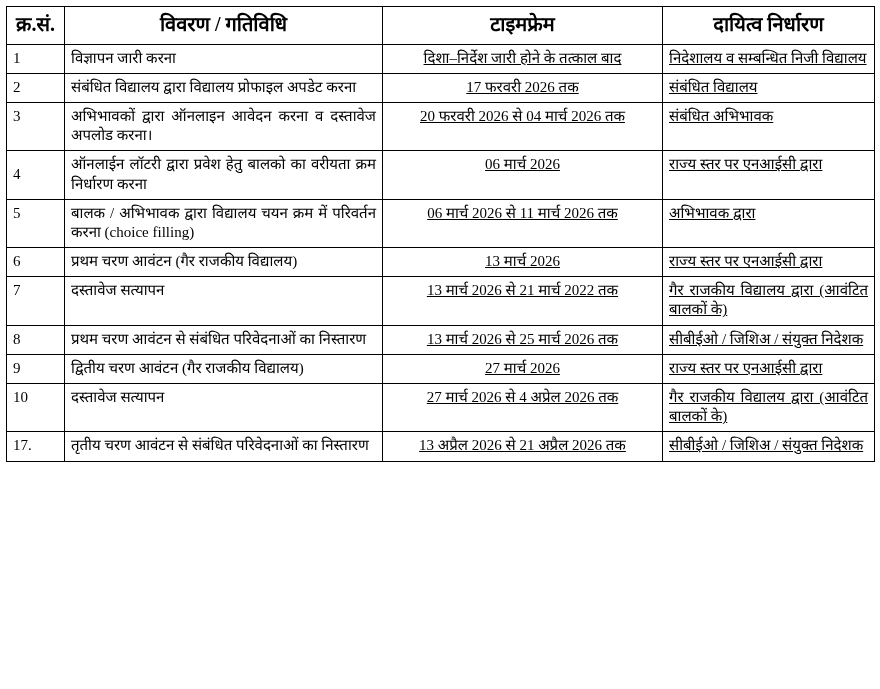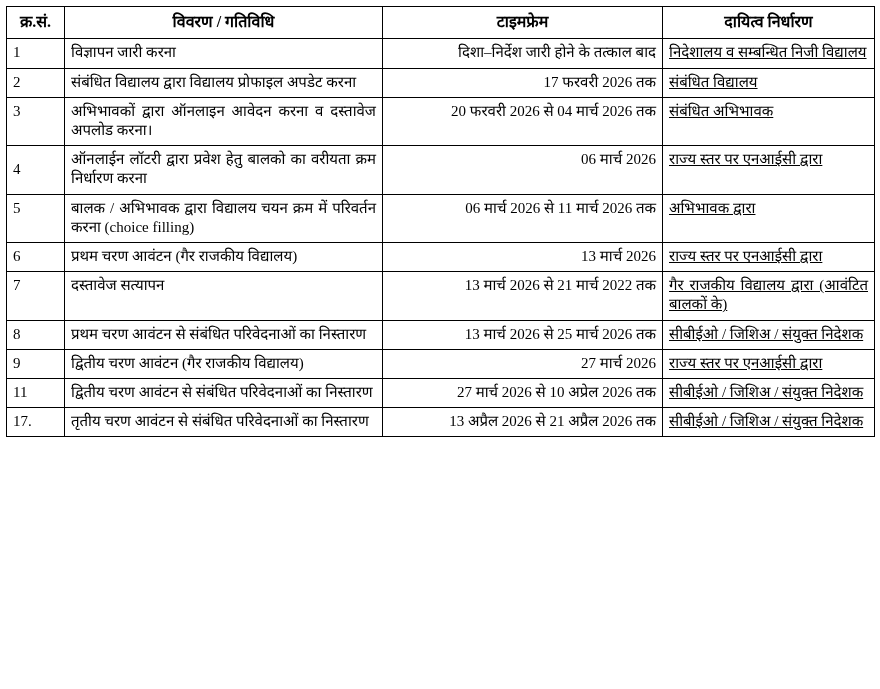--- a/index.html
+++ b/index.html
@@ -31,40 +31,41 @@
     border: 1px solid #000;
     vertical-align: top;
     padding: 4px 6px 5px 6px;
     font-size: 15px;
     line-height: 1.28;
     font-weight: normal;
   }
   table.schedule thead th {
     text-align: center;
     font-weight: bold;
-    font-size: 16px;
+    font-size: 20px;
     padding-top: 5px;
     padding-bottom: 6px;
   }
   col.c-sn    { width: 58px; }
   col.c-desc  { width: 318px; }
   col.c-time  { width: 280px; }
   col.c-resp  { width: 212px; }
 
   td.sn {
     text-align: left;
     padding-left: 8px;
     font-size: 15px;
   }
   td.desc {
     text-align: justify;
     text-justify: inter-word;
   }
   td.time {
-    text-align: right;
+    text-align: center;
+    text-decoration: underline;
   }
   td.resp {
     text-align: justify;
     text-justify: inter-word;
     text-decoration: underline;
   }
   
   td.sn.mid { vertical-align: middle; }
   tr.r-tall td { height: 38px; }
 </style>
@@ -136,24 +137,24 @@
         <td class="time">13 मार्च 2026 से 25 मार्च 2026 तक</td>
         <td class="resp">सीबीईओ / जिशिअ / संयुक्त निदेशक</td>
       </tr>
       <tr>
         <td class="sn">9</td>
         <td class="desc">द्वितीय चरण आवंटन (गैर राजकीय विद्यालय)</td>
         <td class="time">27 मार्च 2026</td>
         <td class="resp">राज्य स्तर पर एनआईसी द्वारा</td>
       </tr>
       <tr>
-        <td class="sn">11</td>
-        <td class="desc">द्वितीय चरण आवंटन से संबंधित परिवेदनाओं का निस्तारण</td>
-        <td class="time">27 मार्च 2026 से 10 अप्रेल 2026 तक</td>
-        <td class="resp">सीबीईओ / जिशिअ / संयुक्त निदेशक</td>
+        <td class="sn">10</td>
+        <td class="desc">दस्तावेज सत्यापन</td>
+        <td class="time">27 मार्च 2026 से  4 अप्रेल 2026 तक</td>
+        <td class="resp">गैर राजकीय विद्यालय द्वारा (आवंटित बालकों के)</td>
       </tr>
       <tr>
         <td class="sn">17.</td>
         <td class="desc">तृतीय चरण आवंटन से संबंधित परिवेदनाओं का निस्तारण</td>
         <td class="time">13 अप्रैल 2026 से 21 अप्रैल 2026 तक</td>
         <td class="resp">सीबीईओ / जिशिअ / संयुक्त निदेशक</td>
       </tr>
     </tbody>
   </table>
 </div>

